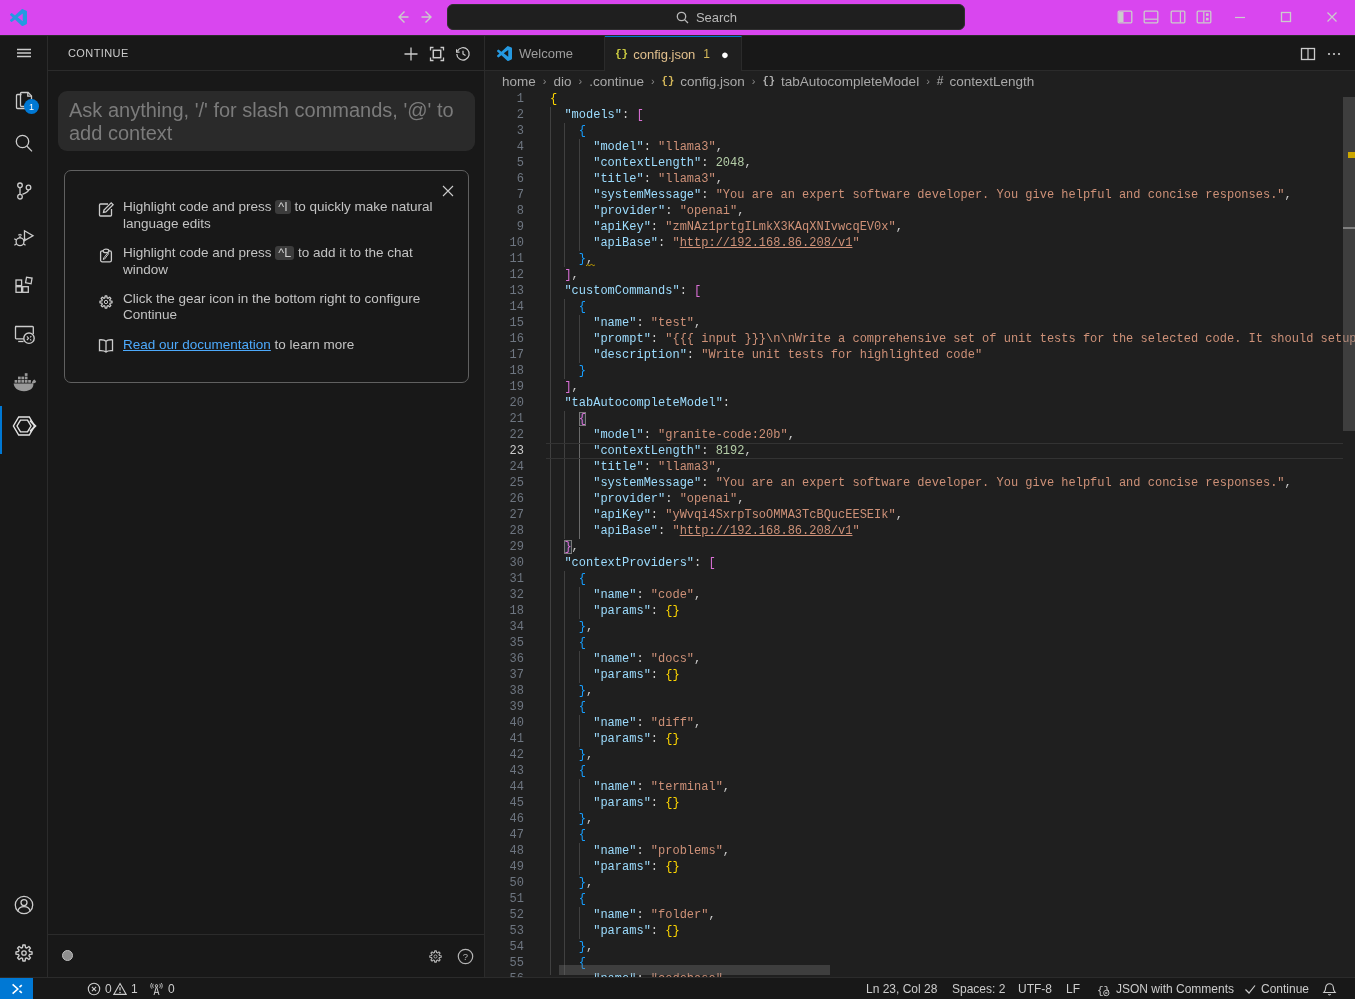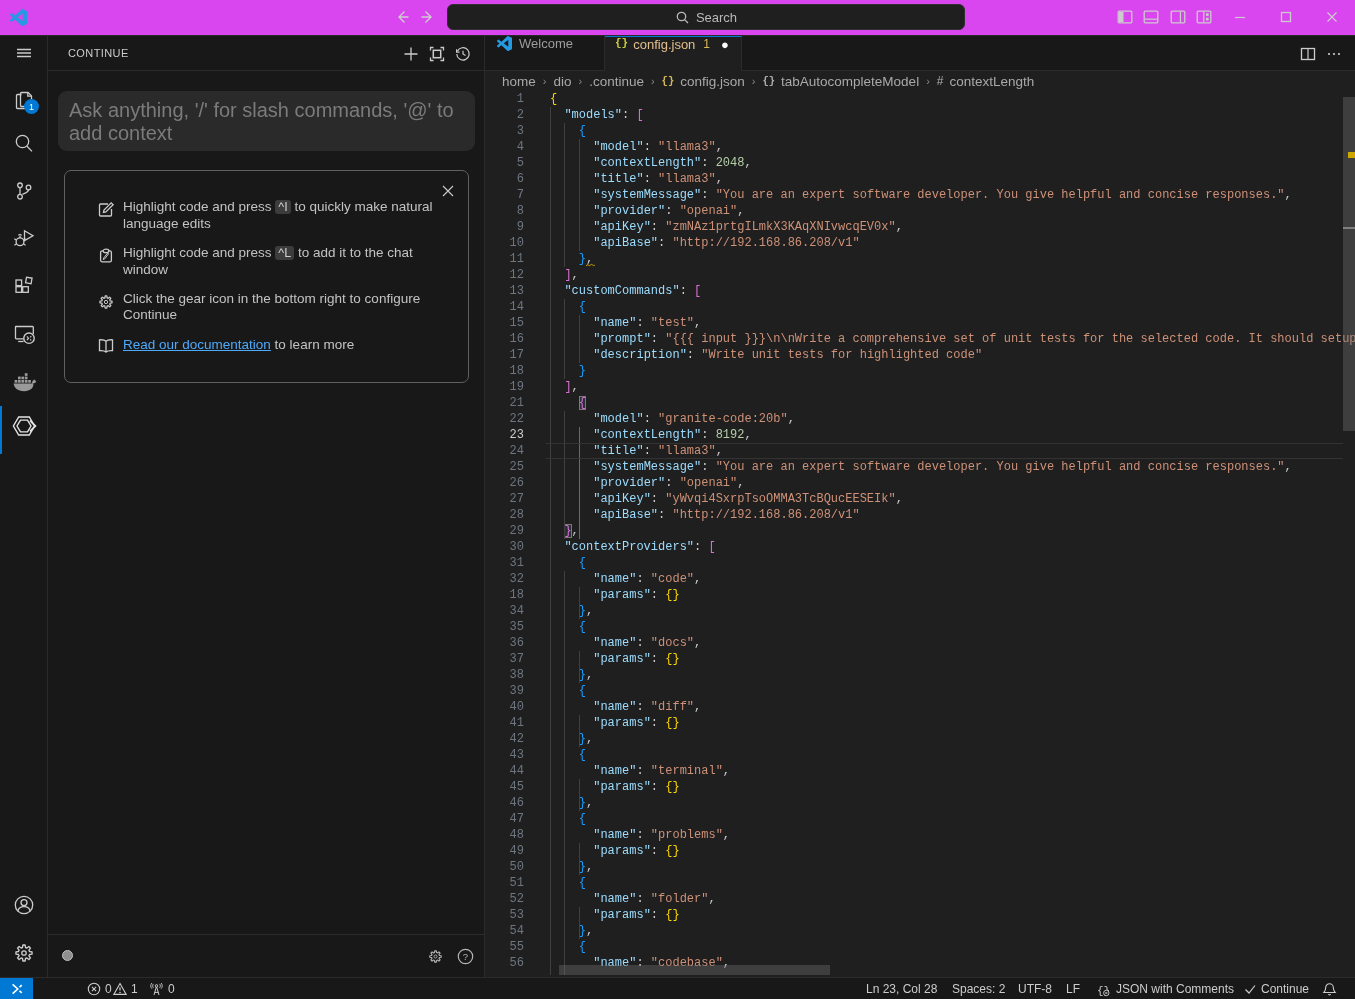--- a/index.html
+++ b/index.html
@@ -24,34 +24,34 @@
 #tip{position:absolute;left:16px;top:134px;width:405px;height:213px;border:1px solid #606060;border-radius:7px;background:#181818}
 .tiprow{position:absolute;left:34px;color:#c3c3c3;font-size:13.5px;line-height:15.5px}
 .tipico{position:absolute;left:32px}
 .kbd{background:#3c3c3c;border-radius:3px;padding:0 3px;color:#cfcfcf;font-size:12.5px}
 a.doc{color:#4daafc;text-decoration:underline}
 
 #sbbottom{position:absolute;left:0;bottom:0;width:437px;height:43px;border-top:1px solid #2b2b2b}
 
 #editor{position:absolute;left:485px;top:36px;width:870px;height:941px;background:#1f1f1f}
 #tabbar{position:absolute;left:0;top:0;width:870px;height:35px;background:#181818;border-bottom:1px solid #2b2b2b}
-.tab{position:absolute;top:0;height:34px;display:flex;font-size:13px}
+.tab{position:absolute;top:0;height:34px;display:flex;align-items:center;font-size:13px}
 #tab1{left:0;width:120px;background:#181818;color:#9d9d9d;border-right:1px solid #2b2b2b;padding-left:12px;gap:7px}
 #tab2{left:120px;width:137px;background:#1f1f1f;color:#e2c08d;border-right:1px solid #2b2b2b;border-top:1px solid #0078d4;padding-left:10px;gap:5px;height:35px}
 #bcrumb{position:absolute;left:0;top:35px;width:870px;height:20px;background:#1f1f1f;color:#a9a9a9;font-size:13.5px;display:flex;align-items:center;padding-left:17px;gap:6px}
 .bsep{color:#8a8a8a;font-size:11px;padding:0 1px}
 
 #code{position:absolute;left:0;top:55px;width:870px;height:886px;overflow:hidden;font-family:"Liberation Mono",monospace;font-size:12px;line-height:16px;color:#cccccc}
 .cl{display:flex;height:16px;white-space:pre}
 .ln{width:39px;text-align:right;color:#6e7681;flex:none}
 .ln.cur{color:#cccccc}
 .lt{padding-left:26px;flex:none;white-space:pre}
 .ck{color:#9cdcfe}.cs{color:#ce9178}.cn{color:#b5cea8}
 .b1{color:#ffd700}.b2{color:#da70d6}.b3{color:#179fff}
-.lnk{}
+.lnk{text-decoration:underline}
 .bm{outline:1px solid #7a7a7a;outline-offset:-1px;background:rgba(90,130,160,.18)}
 .ig{position:absolute;width:1px;background:#404040}
 .sqw{position:relative}
 
 #vscroll{position:absolute;left:858px;top:61px;width:12px;height:334px;background:rgba(121,121,121,.35)}
 #hscroll{position:absolute;left:74px;top:929px;width:271px;height:10px;background:rgba(121,121,121,.35)}
 
 #statusbar{position:absolute;left:0;top:977px;width:1355px;height:22px;background:#181818;border-top:1px solid #2b2b2b;color:#cccccc;font-size:12px}
 .sitem{position:absolute;top:0;height:22px;display:flex;align-items:center;gap:4px}
 
@@ -303,20 +303,21 @@
                 <path d="M0 3 Q1.1 .8 2.2 2 T4.4 2 T6.6 2 T8.8 2" stroke="#cca700" stroke-width="1" fill="none"></path>
               </svg></span></div></div>
 <div class="cl"><div class="ln">12</div><div class="lt">  <span class="b2">]</span>,</div></div>
 <div class="cl"><div class="ln">13</div><div class="lt">  <span class="ck">"customCommands"</span>: <span class="b2">[</span></div></div>
 <div class="cl"><div class="ln">14</div><div class="lt">    <span class="b3">{</span></div></div>
 <div class="cl"><div class="ln">15</div><div class="lt">      <span class="ck">"name"</span>: <span class="cs">"test"</span>,</div></div>
 <div class="cl"><div class="ln">16</div><div class="lt">      <span class="ck">"prompt"</span>: <span class="cs">"{{{ input }}}\n\nWrite a comprehensive set of unit tests for the selected code. It should setup, run tests that check for correctness including important edge cases, and teardown. Ensure that the tests are complete and sophisticated."</span>,</div></div>
 <div class="cl"><div class="ln">17</div><div class="lt">      <span class="ck">"description"</span>: <span class="cs">"Write unit tests for highlighted code"</span></div></div>
 <div class="cl"><div class="ln">18</div><div class="lt">    <span class="b3">}</span></div></div>
 <div class="cl"><div class="ln">19</div><div class="lt">  <span class="b2">]</span>,</div></div>
+<div class="cl"><div class="ln">20</div><div class="lt">  <span class="ck">"tabAutocompleteModel"</span>:</div></div>
 <div class="cl"><div class="ln">21</div><div class="lt">    <span class="b2 bm">{</span></div></div>
 <div class="cl"><div class="ln">22</div><div class="lt">      <span class="ck">"model"</span>: <span class="cs">"granite-code:20b"</span>,</div></div>
 <div class="cl"><div class="ln cur">23</div><div class="lt">      <span class="ck">"contextLength"</span>: <span class="cn">8192</span>,</div></div>
 <div class="cl"><div class="ln">24</div><div class="lt">      <span class="ck">"title"</span>: <span class="cs">"llama3"</span>,</div></div>
 <div class="cl"><div class="ln">25</div><div class="lt">      <span class="ck">"systemMessage"</span>: <span class="cs">"You are an expert software developer. You give helpful and concise responses."</span>,</div></div>
 <div class="cl"><div class="ln">26</div><div class="lt">      <span class="ck">"provider"</span>: <span class="cs">"openai"</span>,</div></div>
 <div class="cl"><div class="ln">27</div><div class="lt">      <span class="ck">"apiKey"</span>: <span class="cs">"yWvqi4SxrpTsoOMMA3TcBQucEESEIk"</span>,</div></div>
 <div class="cl"><div class="ln">28</div><div class="lt">      <span class="ck">"apiBase"</span>: <span class="cs">"</span><span class="cs lnk">http://192.168.86.208/v1</span><span class="cs">"</span></div></div>
 <div class="cl"><div class="ln">29</div><div class="lt">  <span class="b2 bm">}</span>,</div></div>
 <div class="cl"><div class="ln">30</div><div class="lt">  <span class="ck">"contextProviders"</span>: <span class="b2">[</span></div></div>

